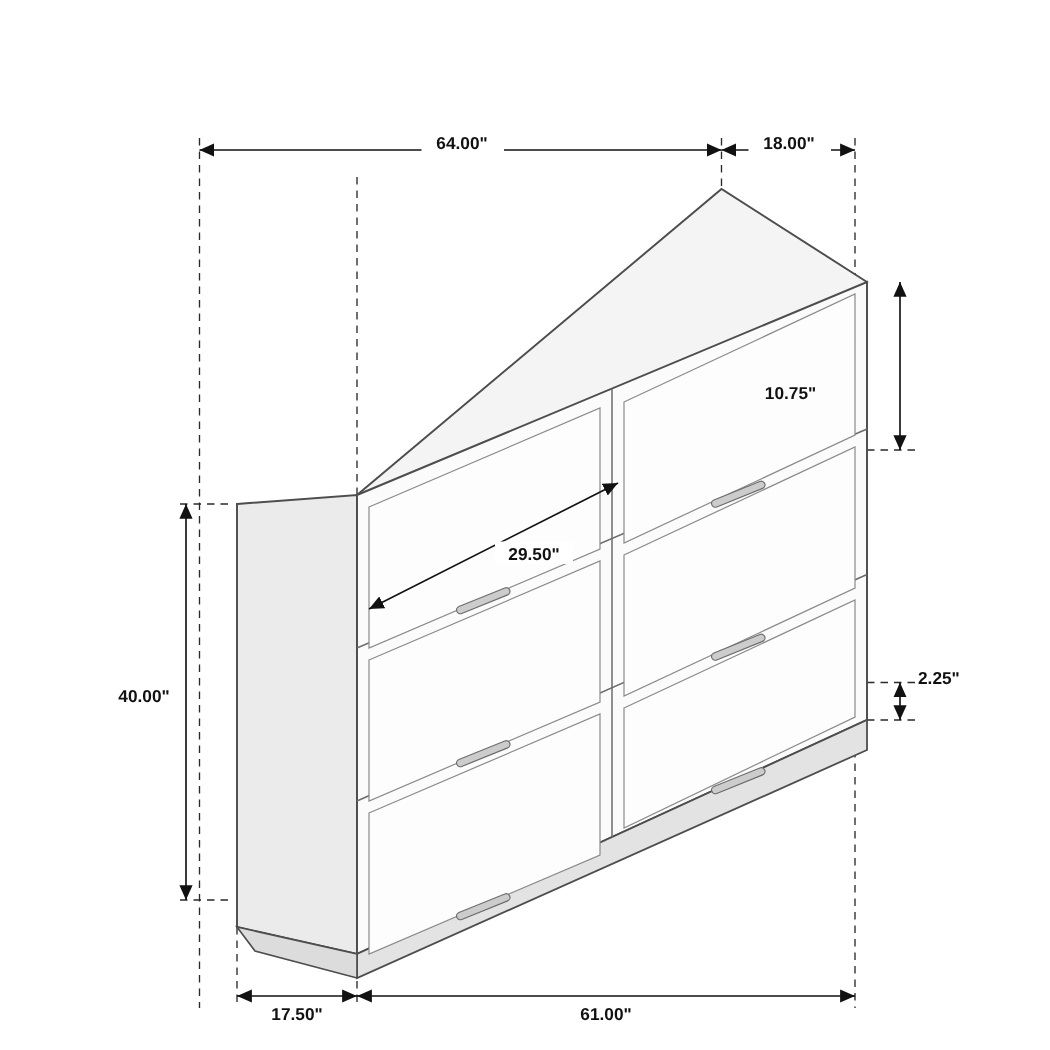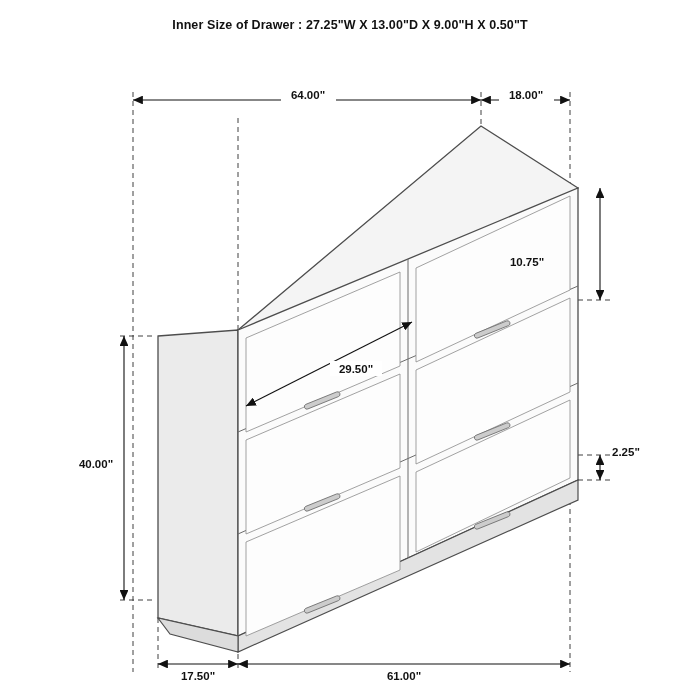--- a/index.html
+++ b/index.html
@@ -41,21 +41,20 @@
     font-size: 11.5px;
     font-weight: bold;
     fill: #111111;
   }
 </style>
 </head>
 <body>
 
 <div id="stage">
 
-  <div id="title">Inner Size of Drawer : 27.25"W X 13.00"D X 9.00"H X 0.50"T</div>
 
   <svg id="diagram" width="700" height="700" viewBox="0 0 700 700">
 
     <g stroke="#2a2a2a" stroke-width="0.9" stroke-dasharray="5,4" fill="none">
 
       <line x1="133" y1="92" x2="133" y2="672"></line>
 
       <line x1="158" y1="618" x2="158" y2="672"></line>
 
       <line x1="238" y1="118" x2="238" y2="404"></line>

